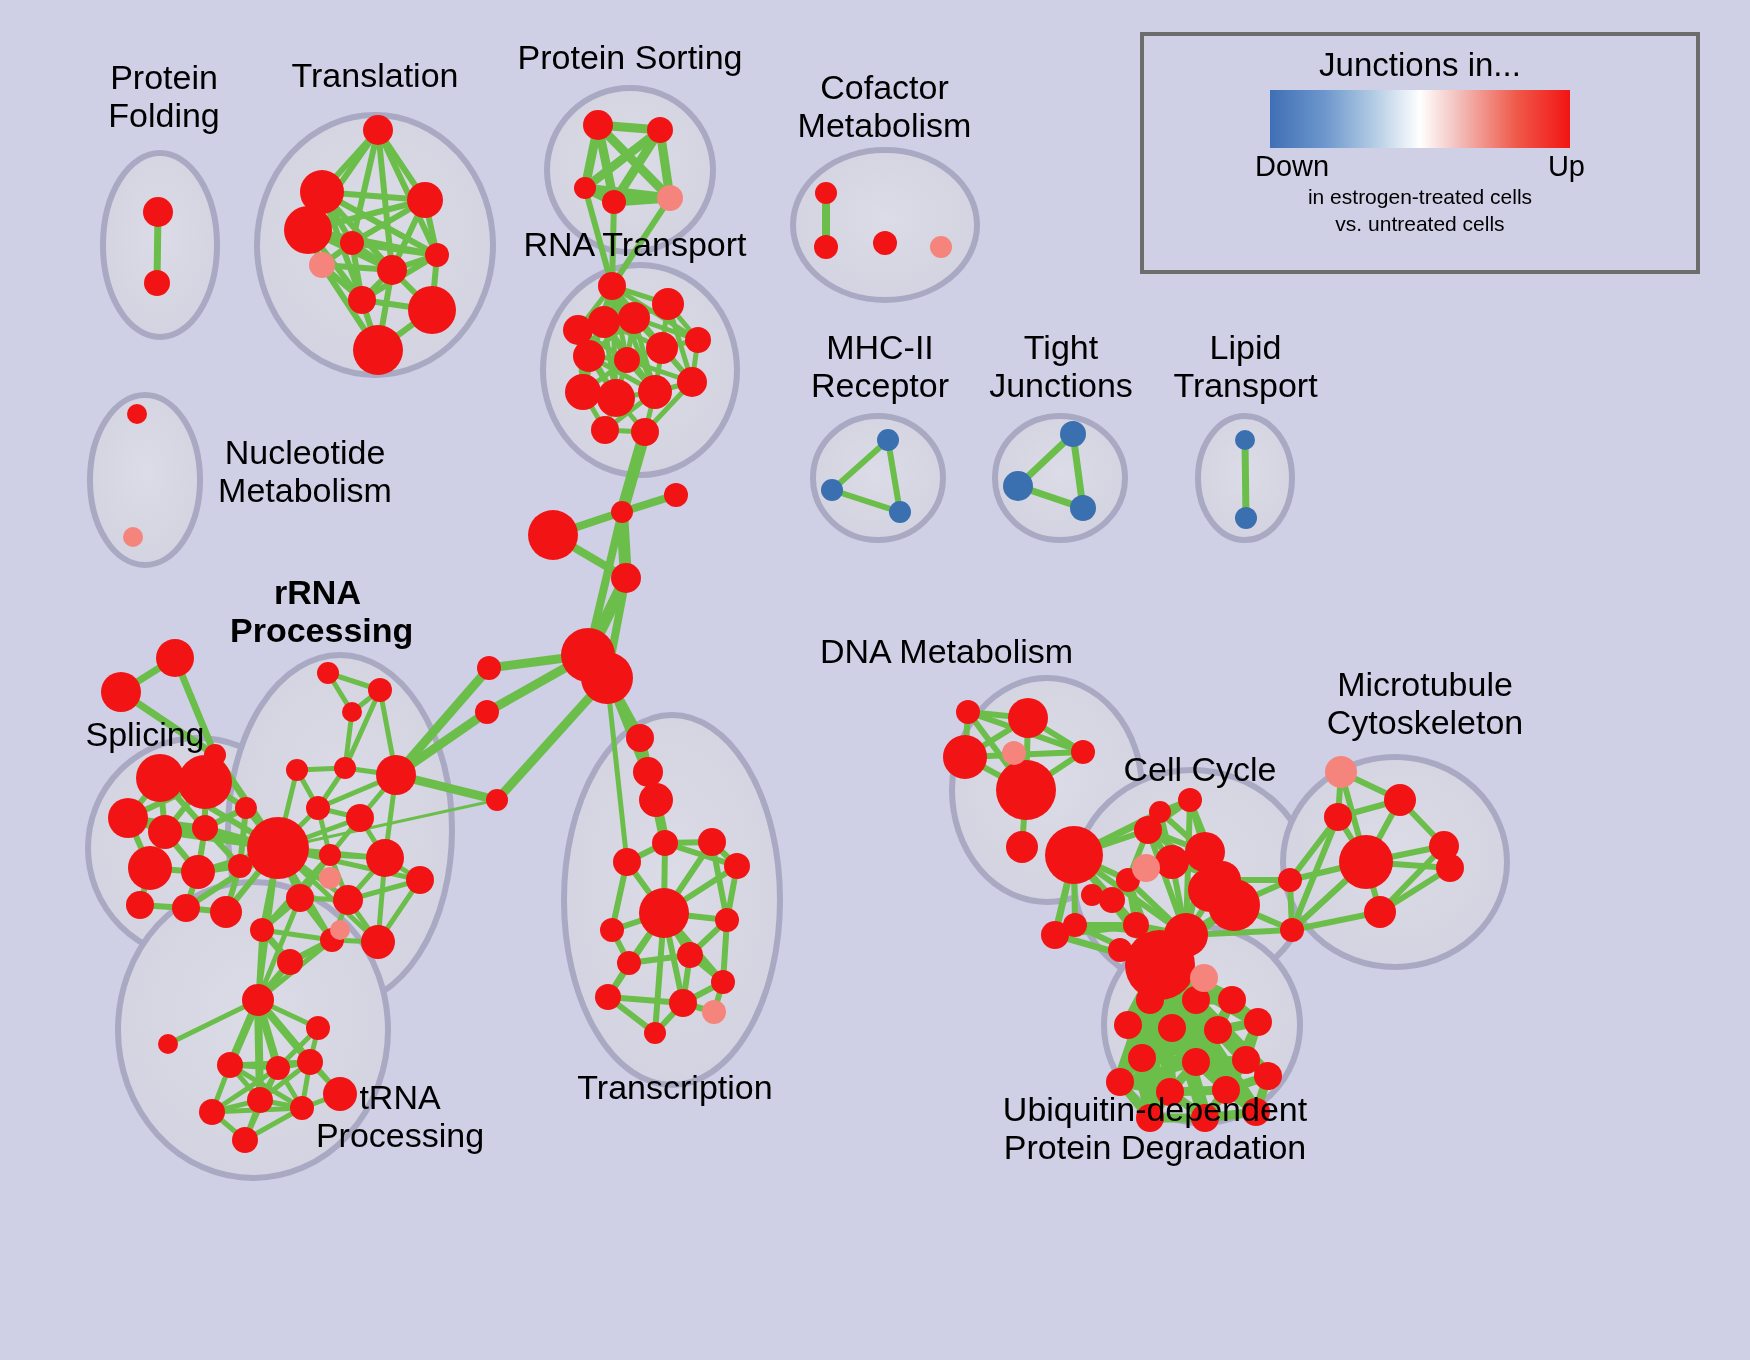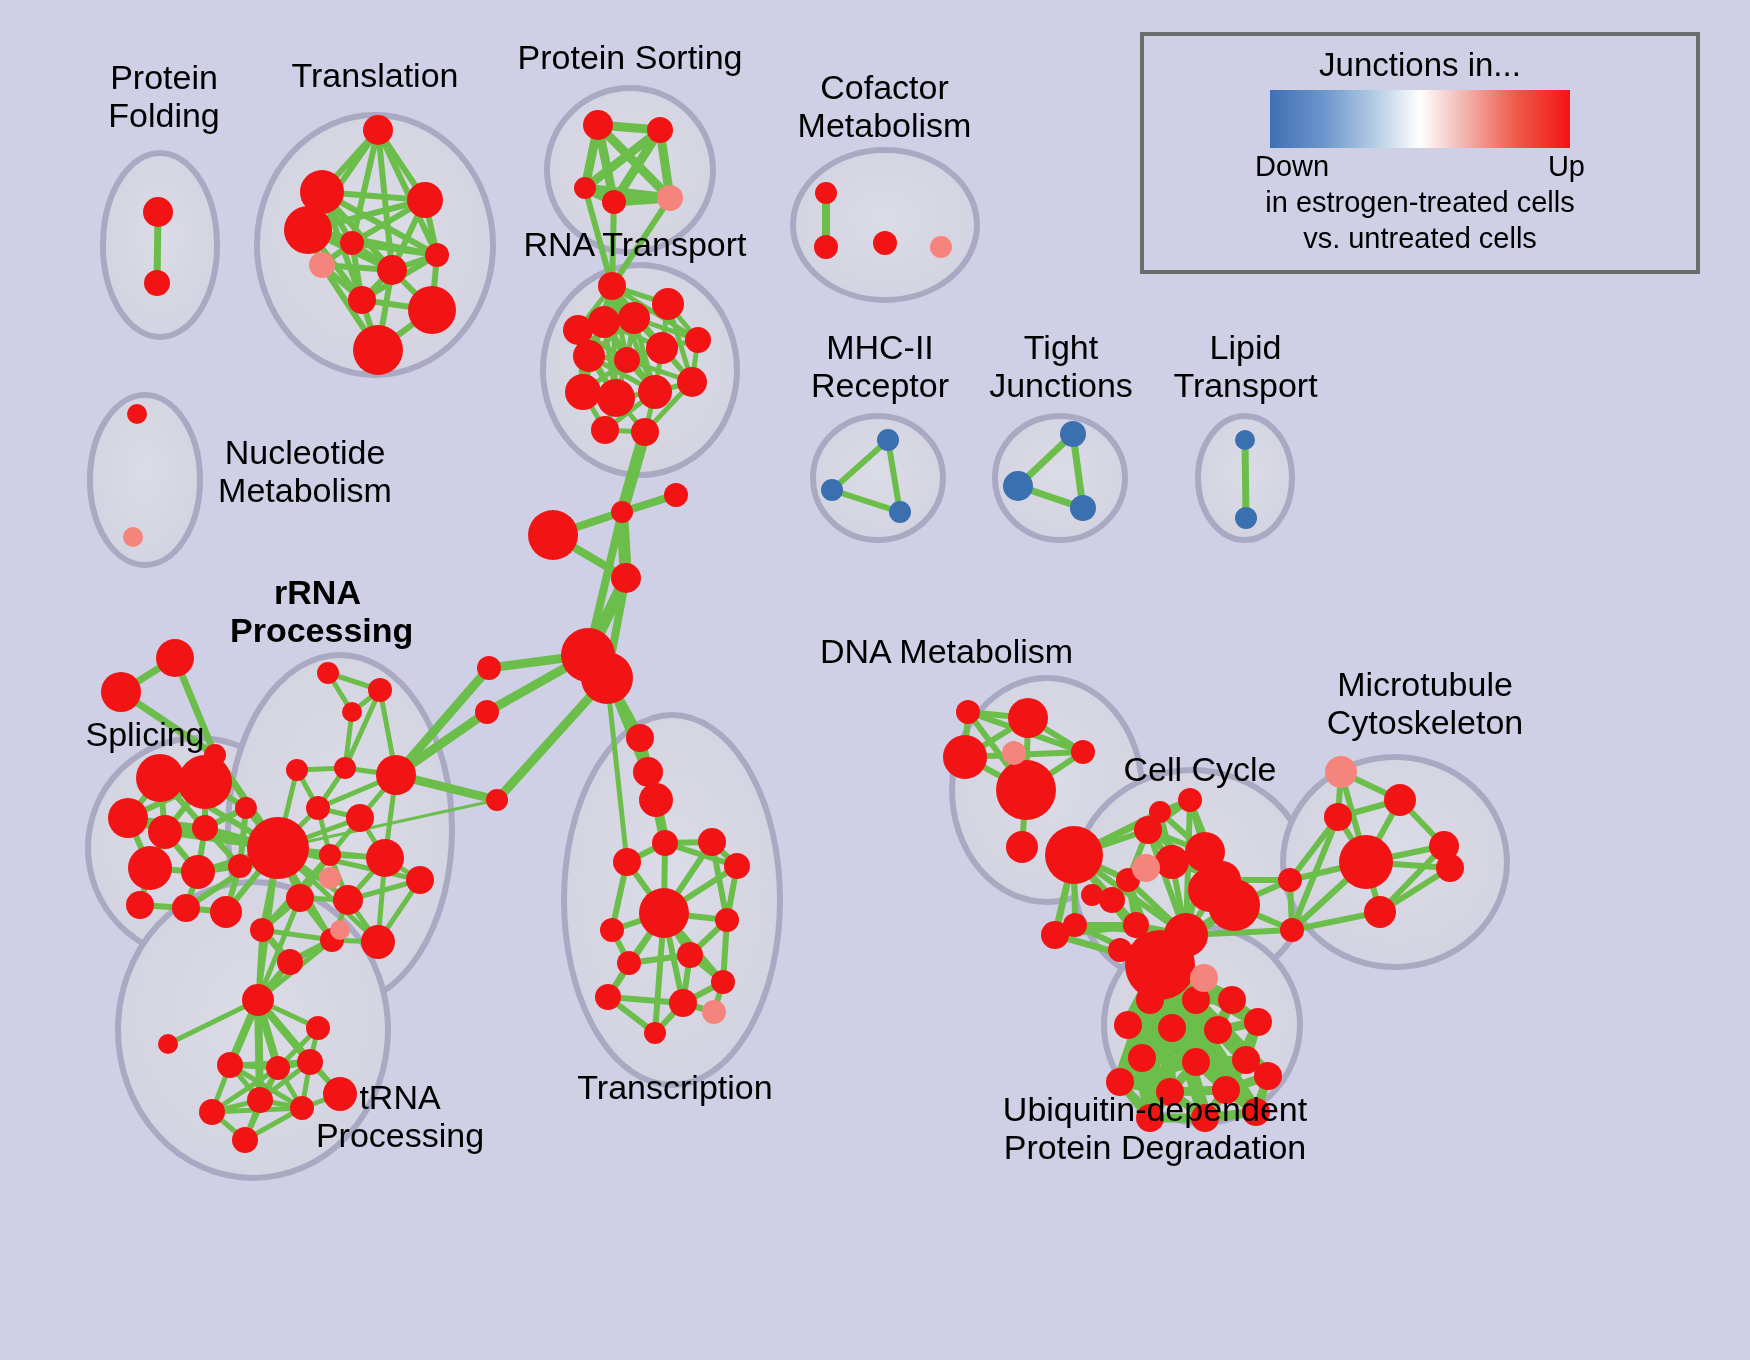--- a/index.html
+++ b/index.html
@@ -33,21 +33,21 @@
     box-sizing:border-box;
     display:flex;flex-direction:column;align-items:center;
     padding-top:10px;
   }
   #legend .ltitle{font-size:33px;color:#000;margin-bottom:6px;}
   #gradbar{
     width:300px;height:58px;
     background:linear-gradient(to right,#3f6fb5 0%,#6c96cc 18%,#b9d0e6 36%,#ffffff 50%,#f3c3c0 62%,#ef5a4a 82%,#f21414 100%);
   }
   #updown{width:330px;display:flex;justify-content:space-between;font-size:29px;margin-top:2px;}
-  #legend .lsub{font-size:29px;line-height:1.18;text-align:center;margin-top:2px;}
+  #legend .lsub{font-size:21px;line-height:1.18;text-align:center;margin-top:2px;}
 </style>
 </head>
 <body>
 
 <div id="stage">
 
   <svg id="net" viewBox="0 0 1750 1360">
     <defs>
       <radialGradient id="cfill" cx="50%" cy="45%" r="62%">
         <stop offset="0%" stop-color="#dcdce8"></stop>

